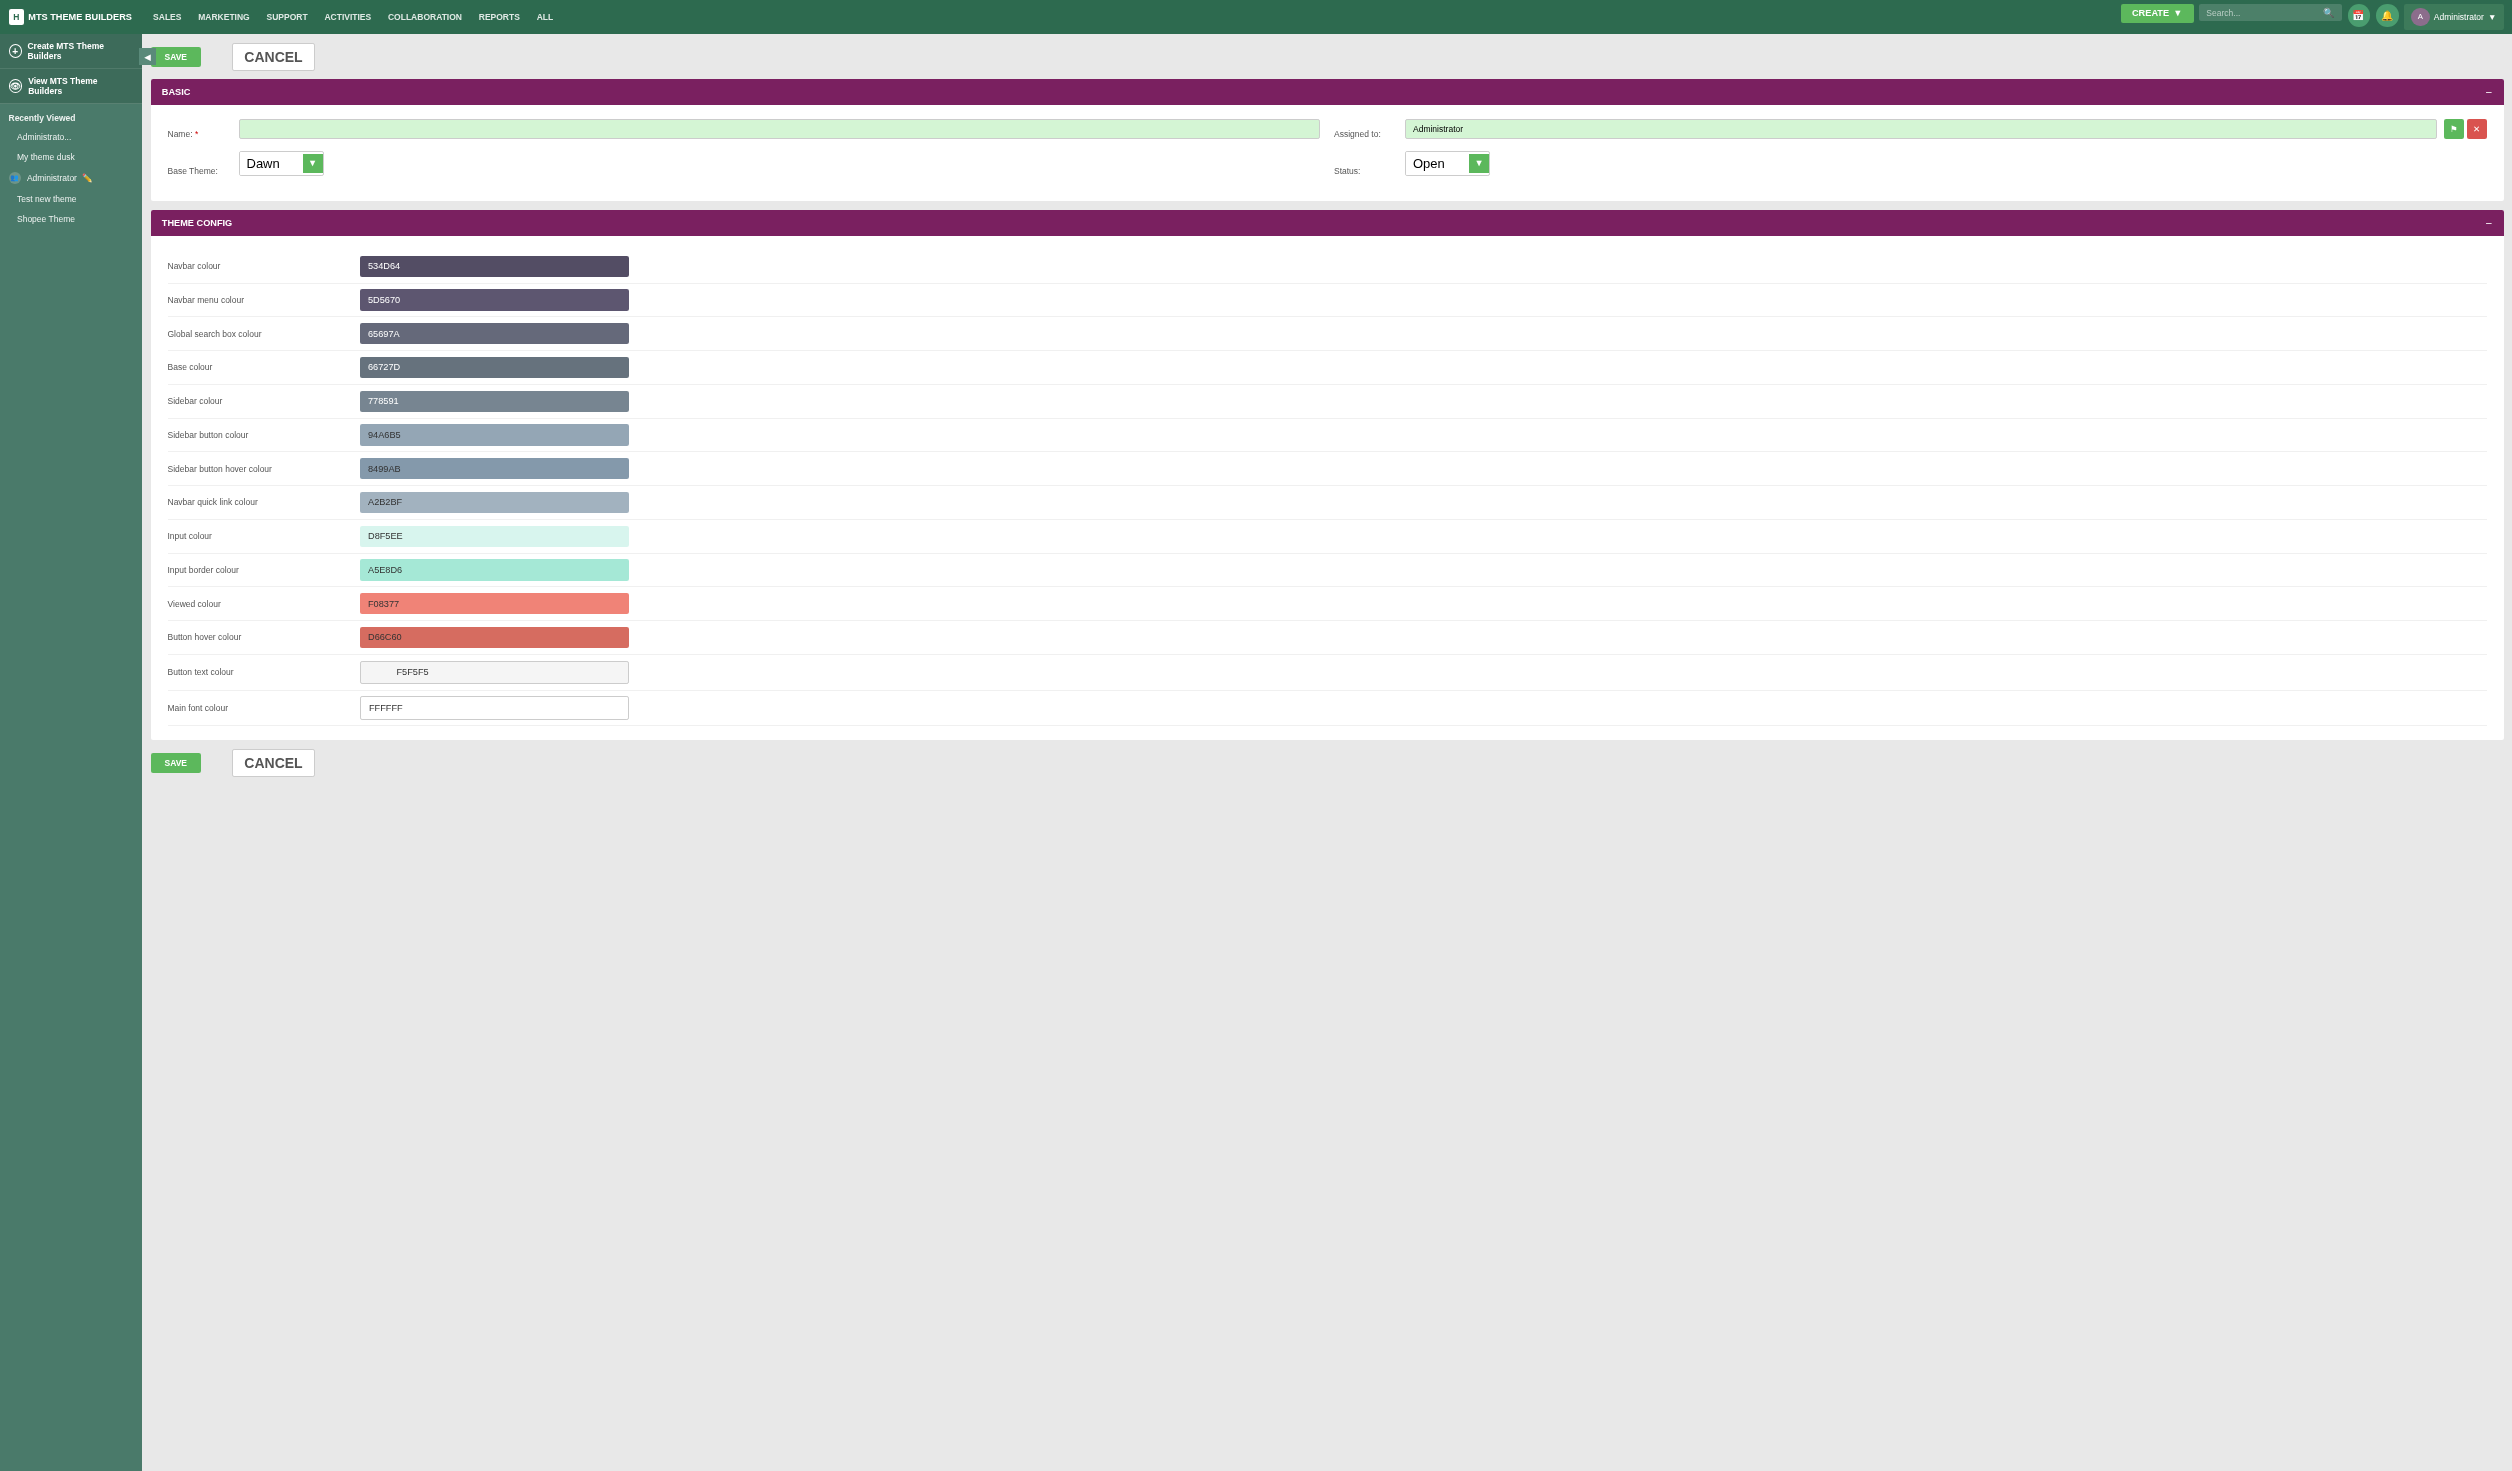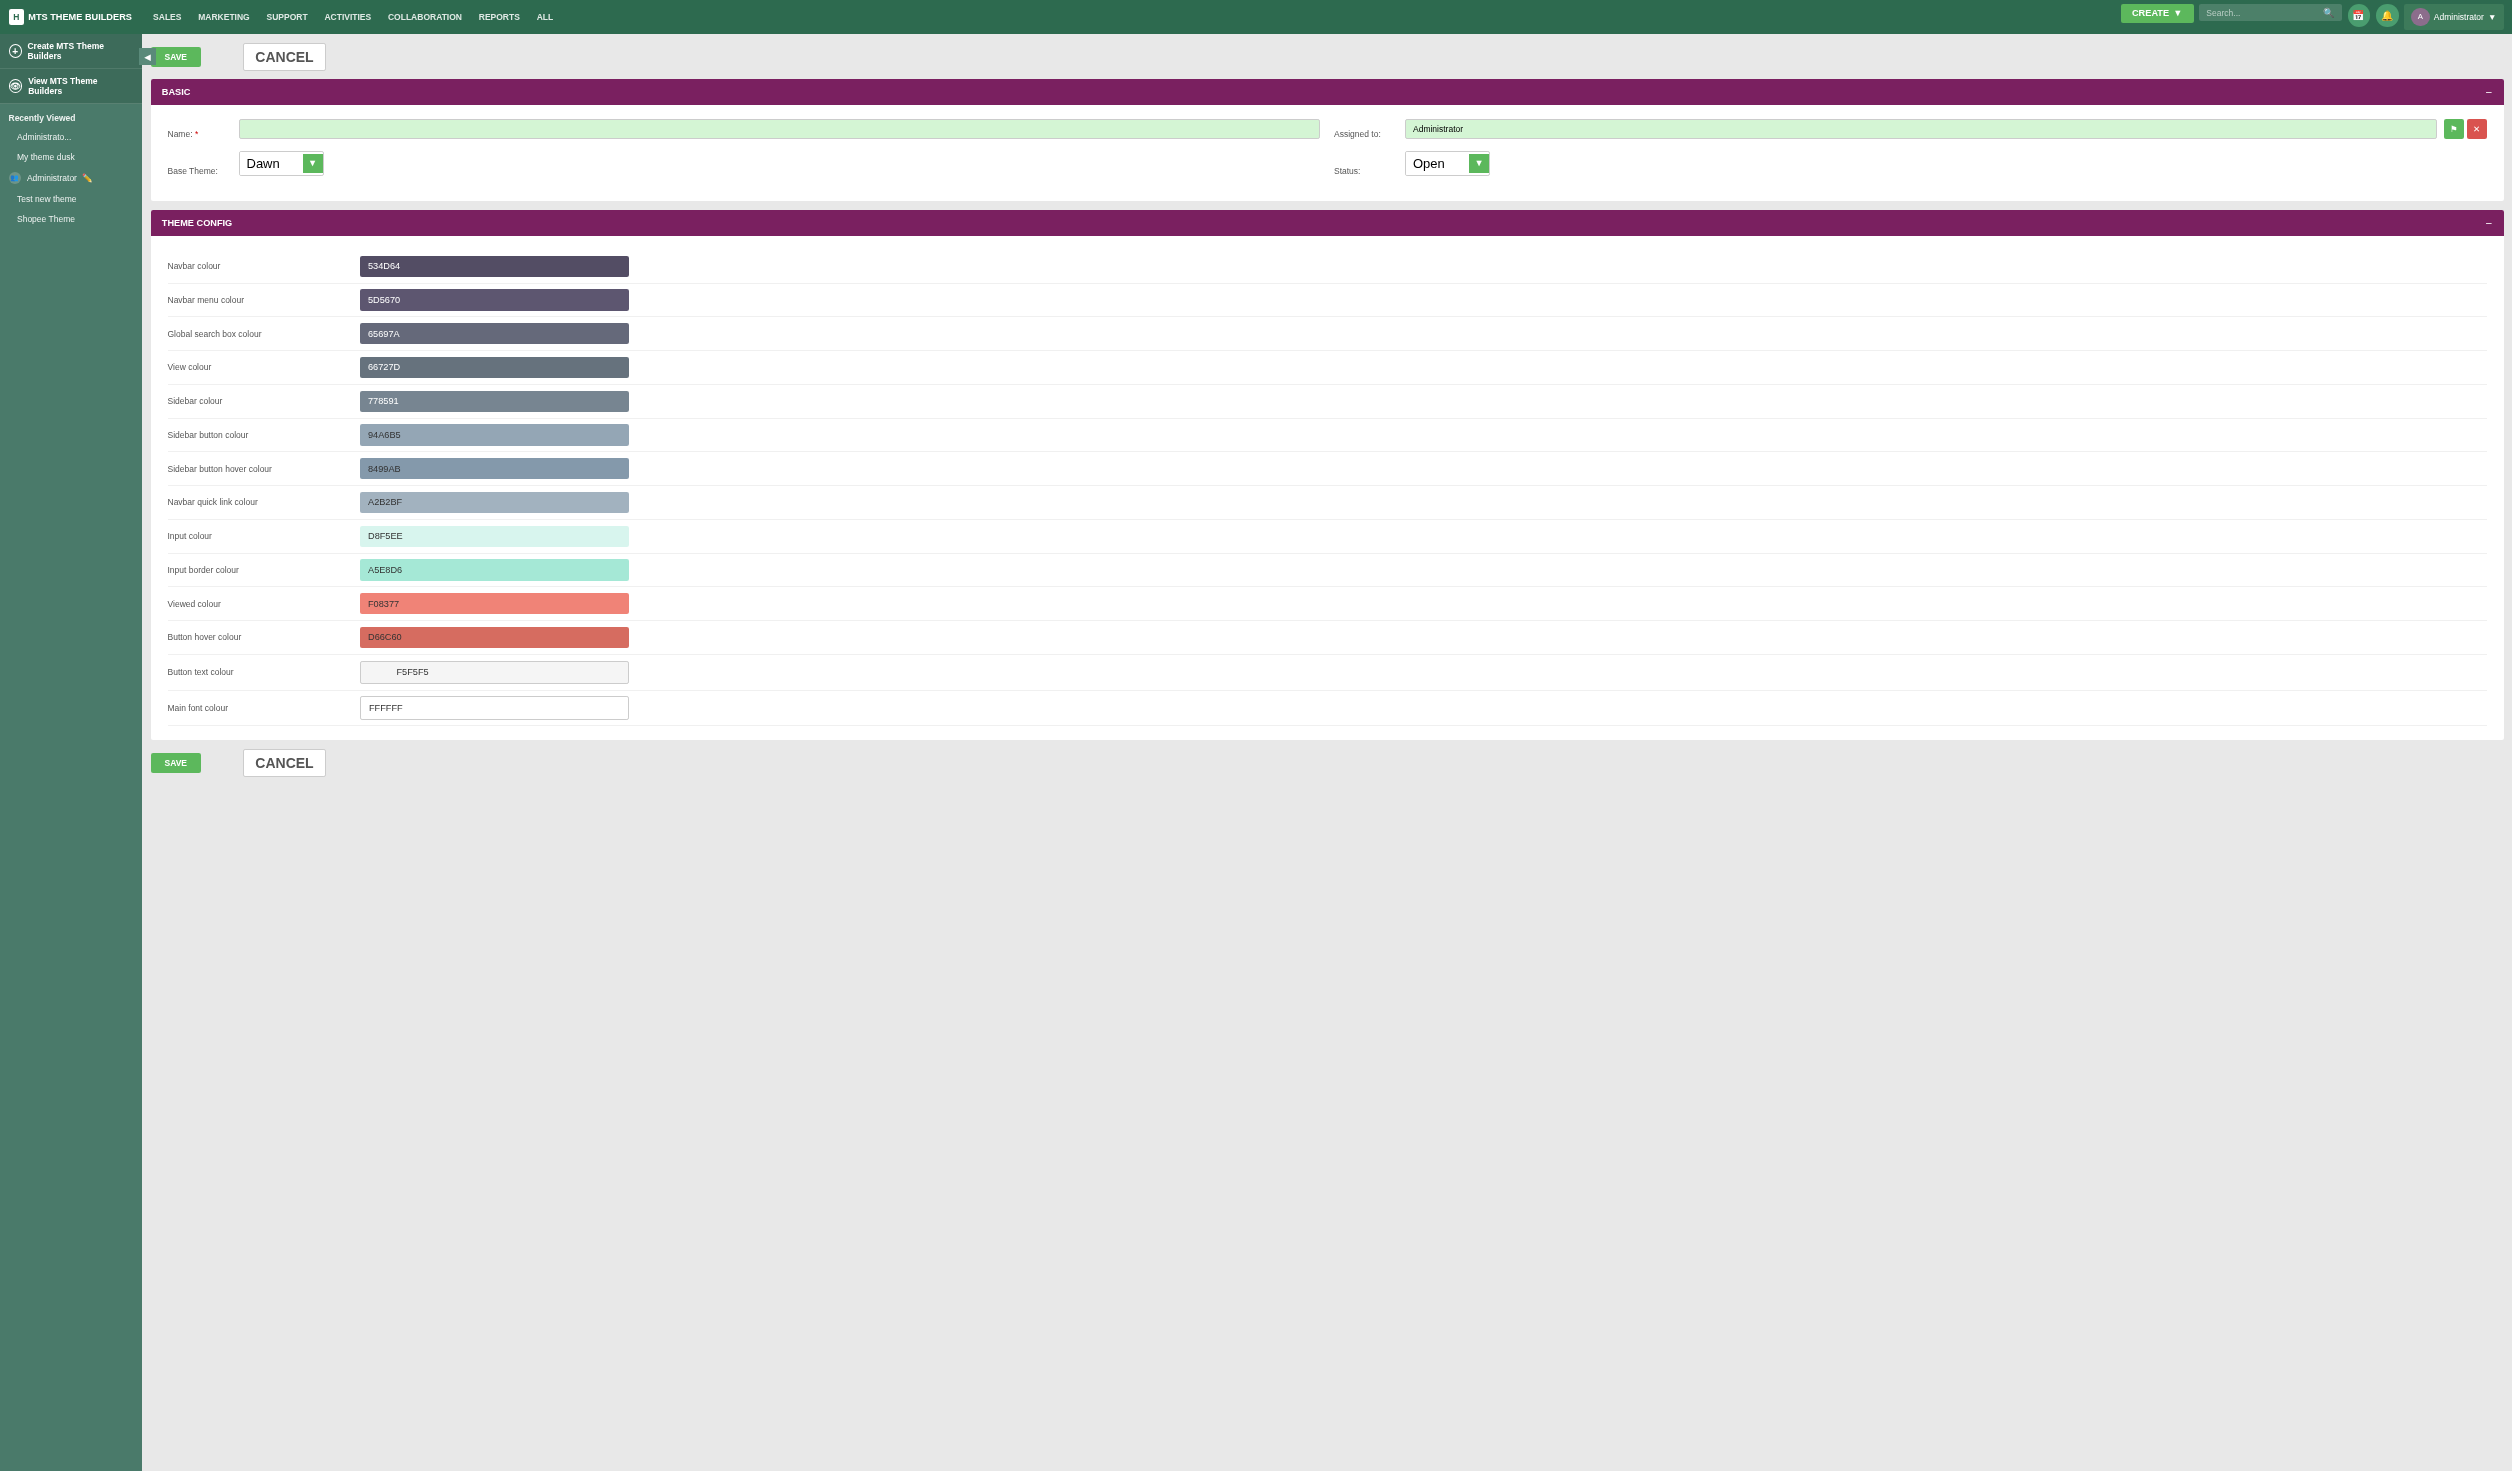--- a/index.html
+++ b/index.html
@@ -217,21 +217,21 @@
     .content {
       flex: 1;
       overflow-y: auto;
       background: #e8e8e8;
       padding: 8.5px;
     }
 
     
     .toolbar {
       display: flex;
-      gap: 14px;
+      gap: 3px;
       margin-bottom: 8.5px;
       align-items: center;
     }
     .btn-save {
       background: #5cb85c;
       color: white;
       border: none;
       padding: 5px 14px;
       font-weight: bold;
       font-size: 8.5px;
@@ -518,21 +518,21 @@
           </div>
           <div class="color-row">
             <div class="color-label">Navbar menu colour</div>
             <div class="color-value" style="background-color: rgb(93, 86, 112); color: rgb(255, 255, 255);">5D5670</div>
           </div>
           <div class="color-row">
             <div class="color-label">Global search box colour</div>
             <div class="color-value" style="background-color: rgb(101, 105, 122); color: rgb(255, 255, 255);">65697A</div>
           </div>
           <div class="color-row">
-            <div class="color-label">View colour</div>
+            <div class="color-label">Base colour</div>
             <div class="color-value" style="background-color: rgb(102, 114, 125); color: rgb(255, 255, 255);">66727D</div>
           </div>
           <div class="color-row">
             <div class="color-label">Sidebar colour</div>
             <div class="color-value" style="background-color: rgb(119, 133, 145); color: rgb(255, 255, 255);">778591</div>
           </div>
           <div class="color-row">
             <div class="color-label">Sidebar button colour</div>
             <div class="color-value" style="background-color: rgb(148, 166, 181); color: rgb(51, 51, 51);">94A6B5</div>
           </div>

